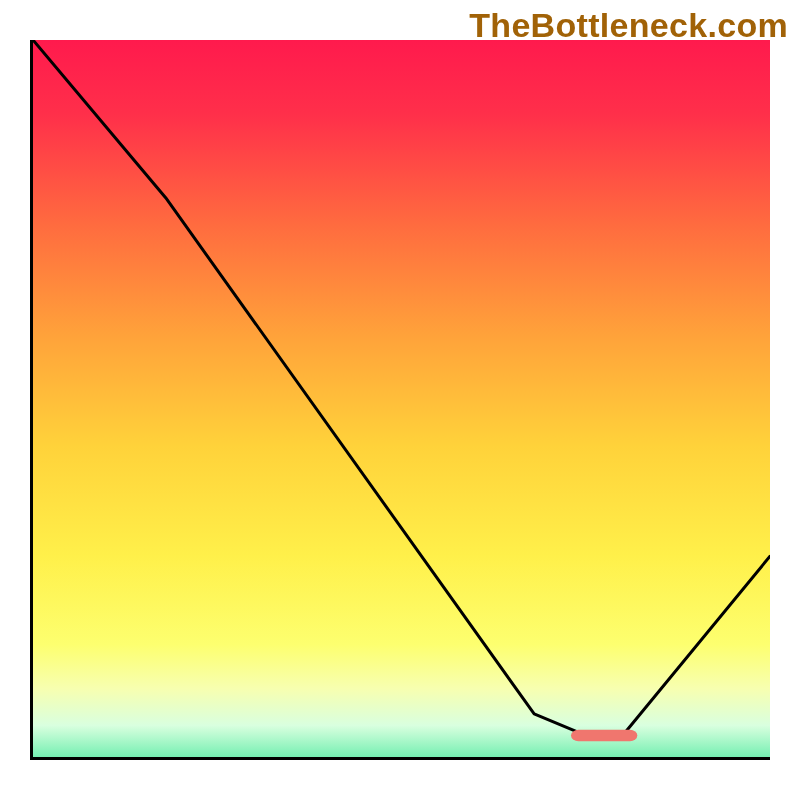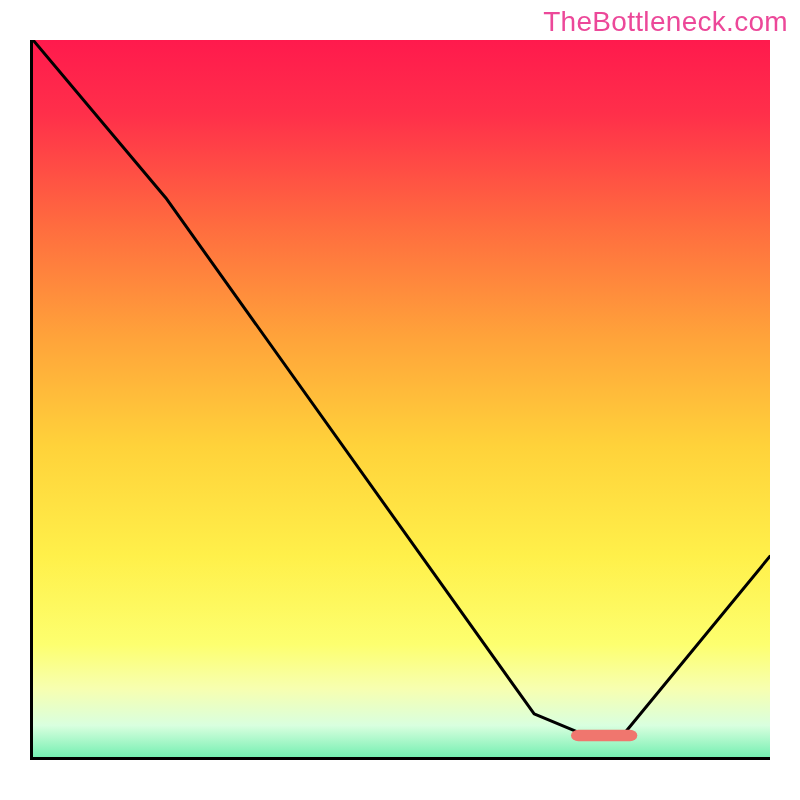--- a/index.html
+++ b/index.html
@@ -12,23 +12,23 @@
   }
   .container {
     position: relative;
     width: 800px;
     height: 800px;
   }
   .watermark {
     position: absolute;
     top: 6px;
     right: 12px;
-    font-size: 28px;
-    font-weight: normal;
-    color: #ec4899;
+    font-size: 34px;
+    font-weight: bold;
+    color: #a16207;
     letter-spacing: 0.3px;
   }
   .plot-area {
     position: absolute;
     left: 30px;
     top: 40px;
     width: 740px;
     height: 720px;
     border-left: 3px solid #000;
     border-bottom: 3px solid #000;

